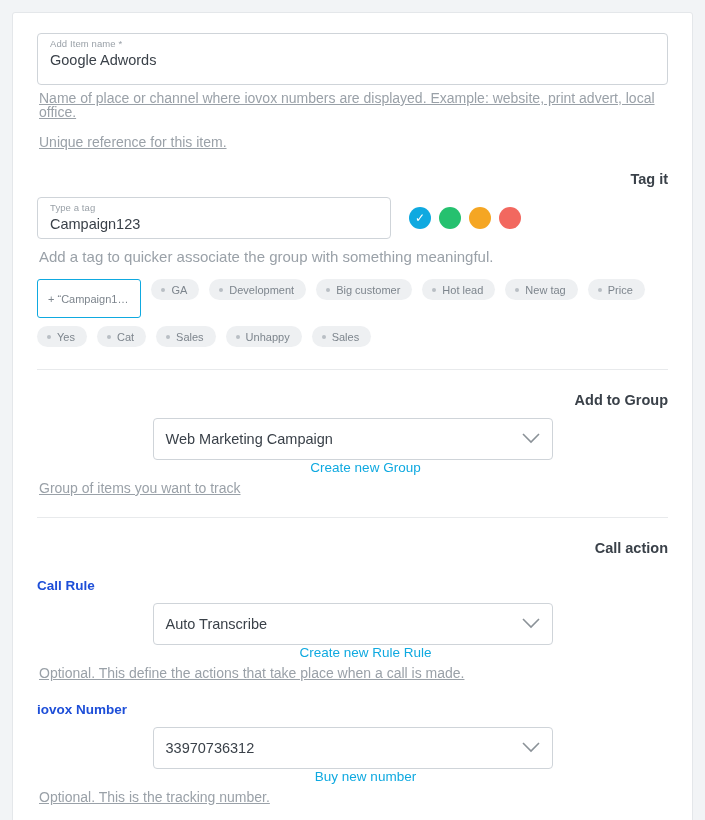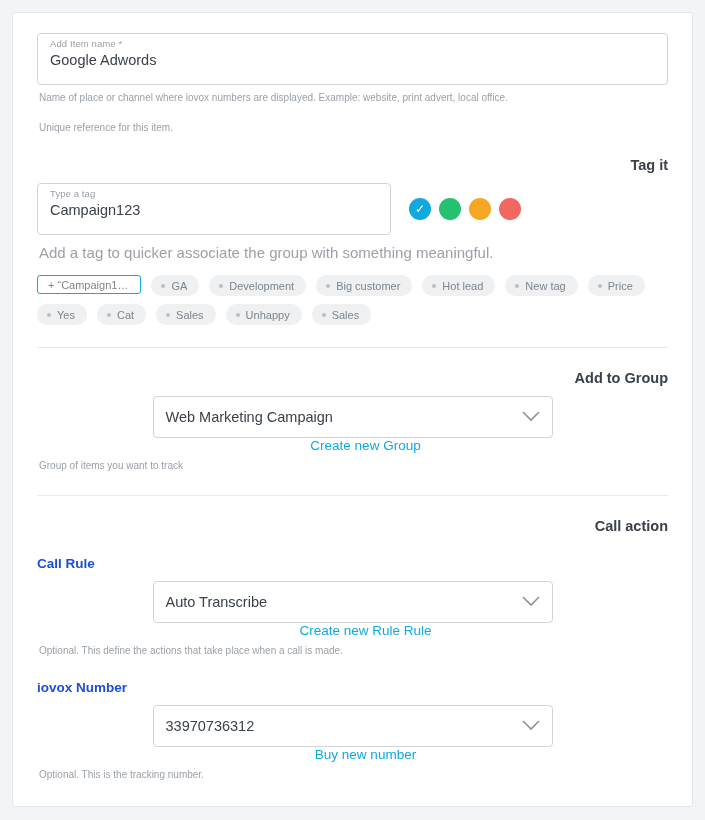--- a/index.html
+++ b/index.html
@@ -45,43 +45,44 @@
     color: #3a4149;
     line-height: 20px;
     background: transparent;
     border: none;
     outline: none;
     width: 100%;
     padding: 0;
     font-family: "Liberation Sans", sans-serif;
   }
   .helper {
-    font-size: 10px;
+    font-size: 14px;
     color: #9aa1a8;
     margin: 6px 0 16px 2px;
     line-height: 14px;
+    text-decoration: underline;
   }
   .section-title {
     font-size: 14.5px;
     font-weight: bold;
     color: #3a4149;
     margin: 22px 0 10px 0;
     text-align: right;
   }
   .tag-row {
     display: flex;
     align-items: center;
     gap: 0;
   }
   .tag-input-wrap {
     width: 354px;
     position: relative;
     border: 1px solid #cfd4d9;
     border-radius: 4px;
-    height: 52px;
+    height: 42px;
     background: #fff;
     padding: 4px 12px 0 12px;
   }
   .swatches {
     display: flex;
     gap: 8px;
     margin-left: 18px;
   }
   .swatch {
     width: 22px;
@@ -122,21 +123,21 @@
     border-radius: 50%;
     background: #b9bfc5;
     margin-right: 6px;
     display: inline-block;
   }
   .chip.active {
     background: #ffffff;
     border: 1px solid #0fa9e0;
     border-radius: 3px;
     color: #7d858d;
-    height: 19px;
+    height: 39px;
   }
   .divider {
     border-top: 1px solid #e8eaec;
     margin: 22px 0 0 0;
   }
   .select-row {
     display: flex;
     align-items: center;
     flex-direction: column;
   }

